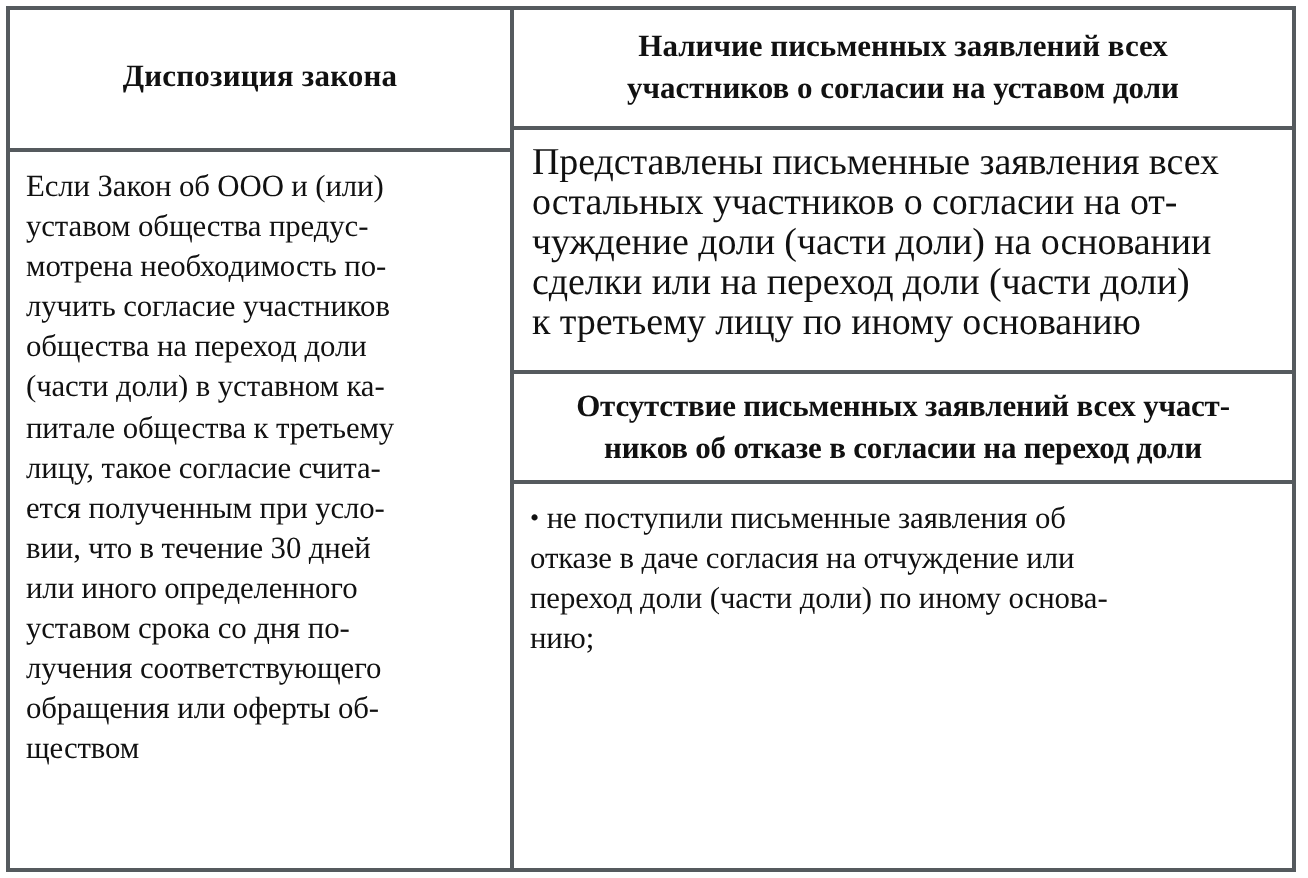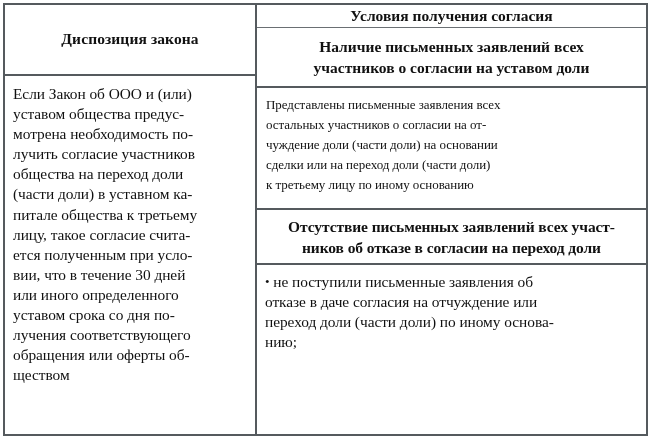--- a/index.html
+++ b/index.html
@@ -127,21 +127,21 @@
     padding: 7px 6px 5px 9px;
   }
 
   .rb-block.first {
     height: 122px;
     border-bottom: 2px solid #555a5e;
   }
 
   .rb-block p {
     margin: 0;
-    font-size: 13px;
+    font-size: 19px;
     line-height: 20.1px;
     text-align: left;
     white-space: pre-line;
     letter-spacing: -0.05px;
   }
 
   .rh-sub2 {
     height: 55px;
     box-sizing: border-box;
     border-bottom: 2px solid #555a5e;
@@ -208,23 +208,20 @@
 уставом срока со дня по-
 лучения соответствующего
 обращения или оферты об-
 ществом</p>
       </div>
 
     </div>
 
     <div class="col-right">
 
-      <div class="rh-top">
-        <div class="head-text">Условия получения согласия</div>
-      </div>
 
       <div class="rh-sub">
         <div class="head-text">Наличие письменных заявлений всех
 участников о согласии на уставом доли</div>
       </div>
 
       <div class="rb-block first">
         <p>Представлены письменные заявления всех
 остальных участников о согласии на от-
 чуждение доли (части доли) на основании

